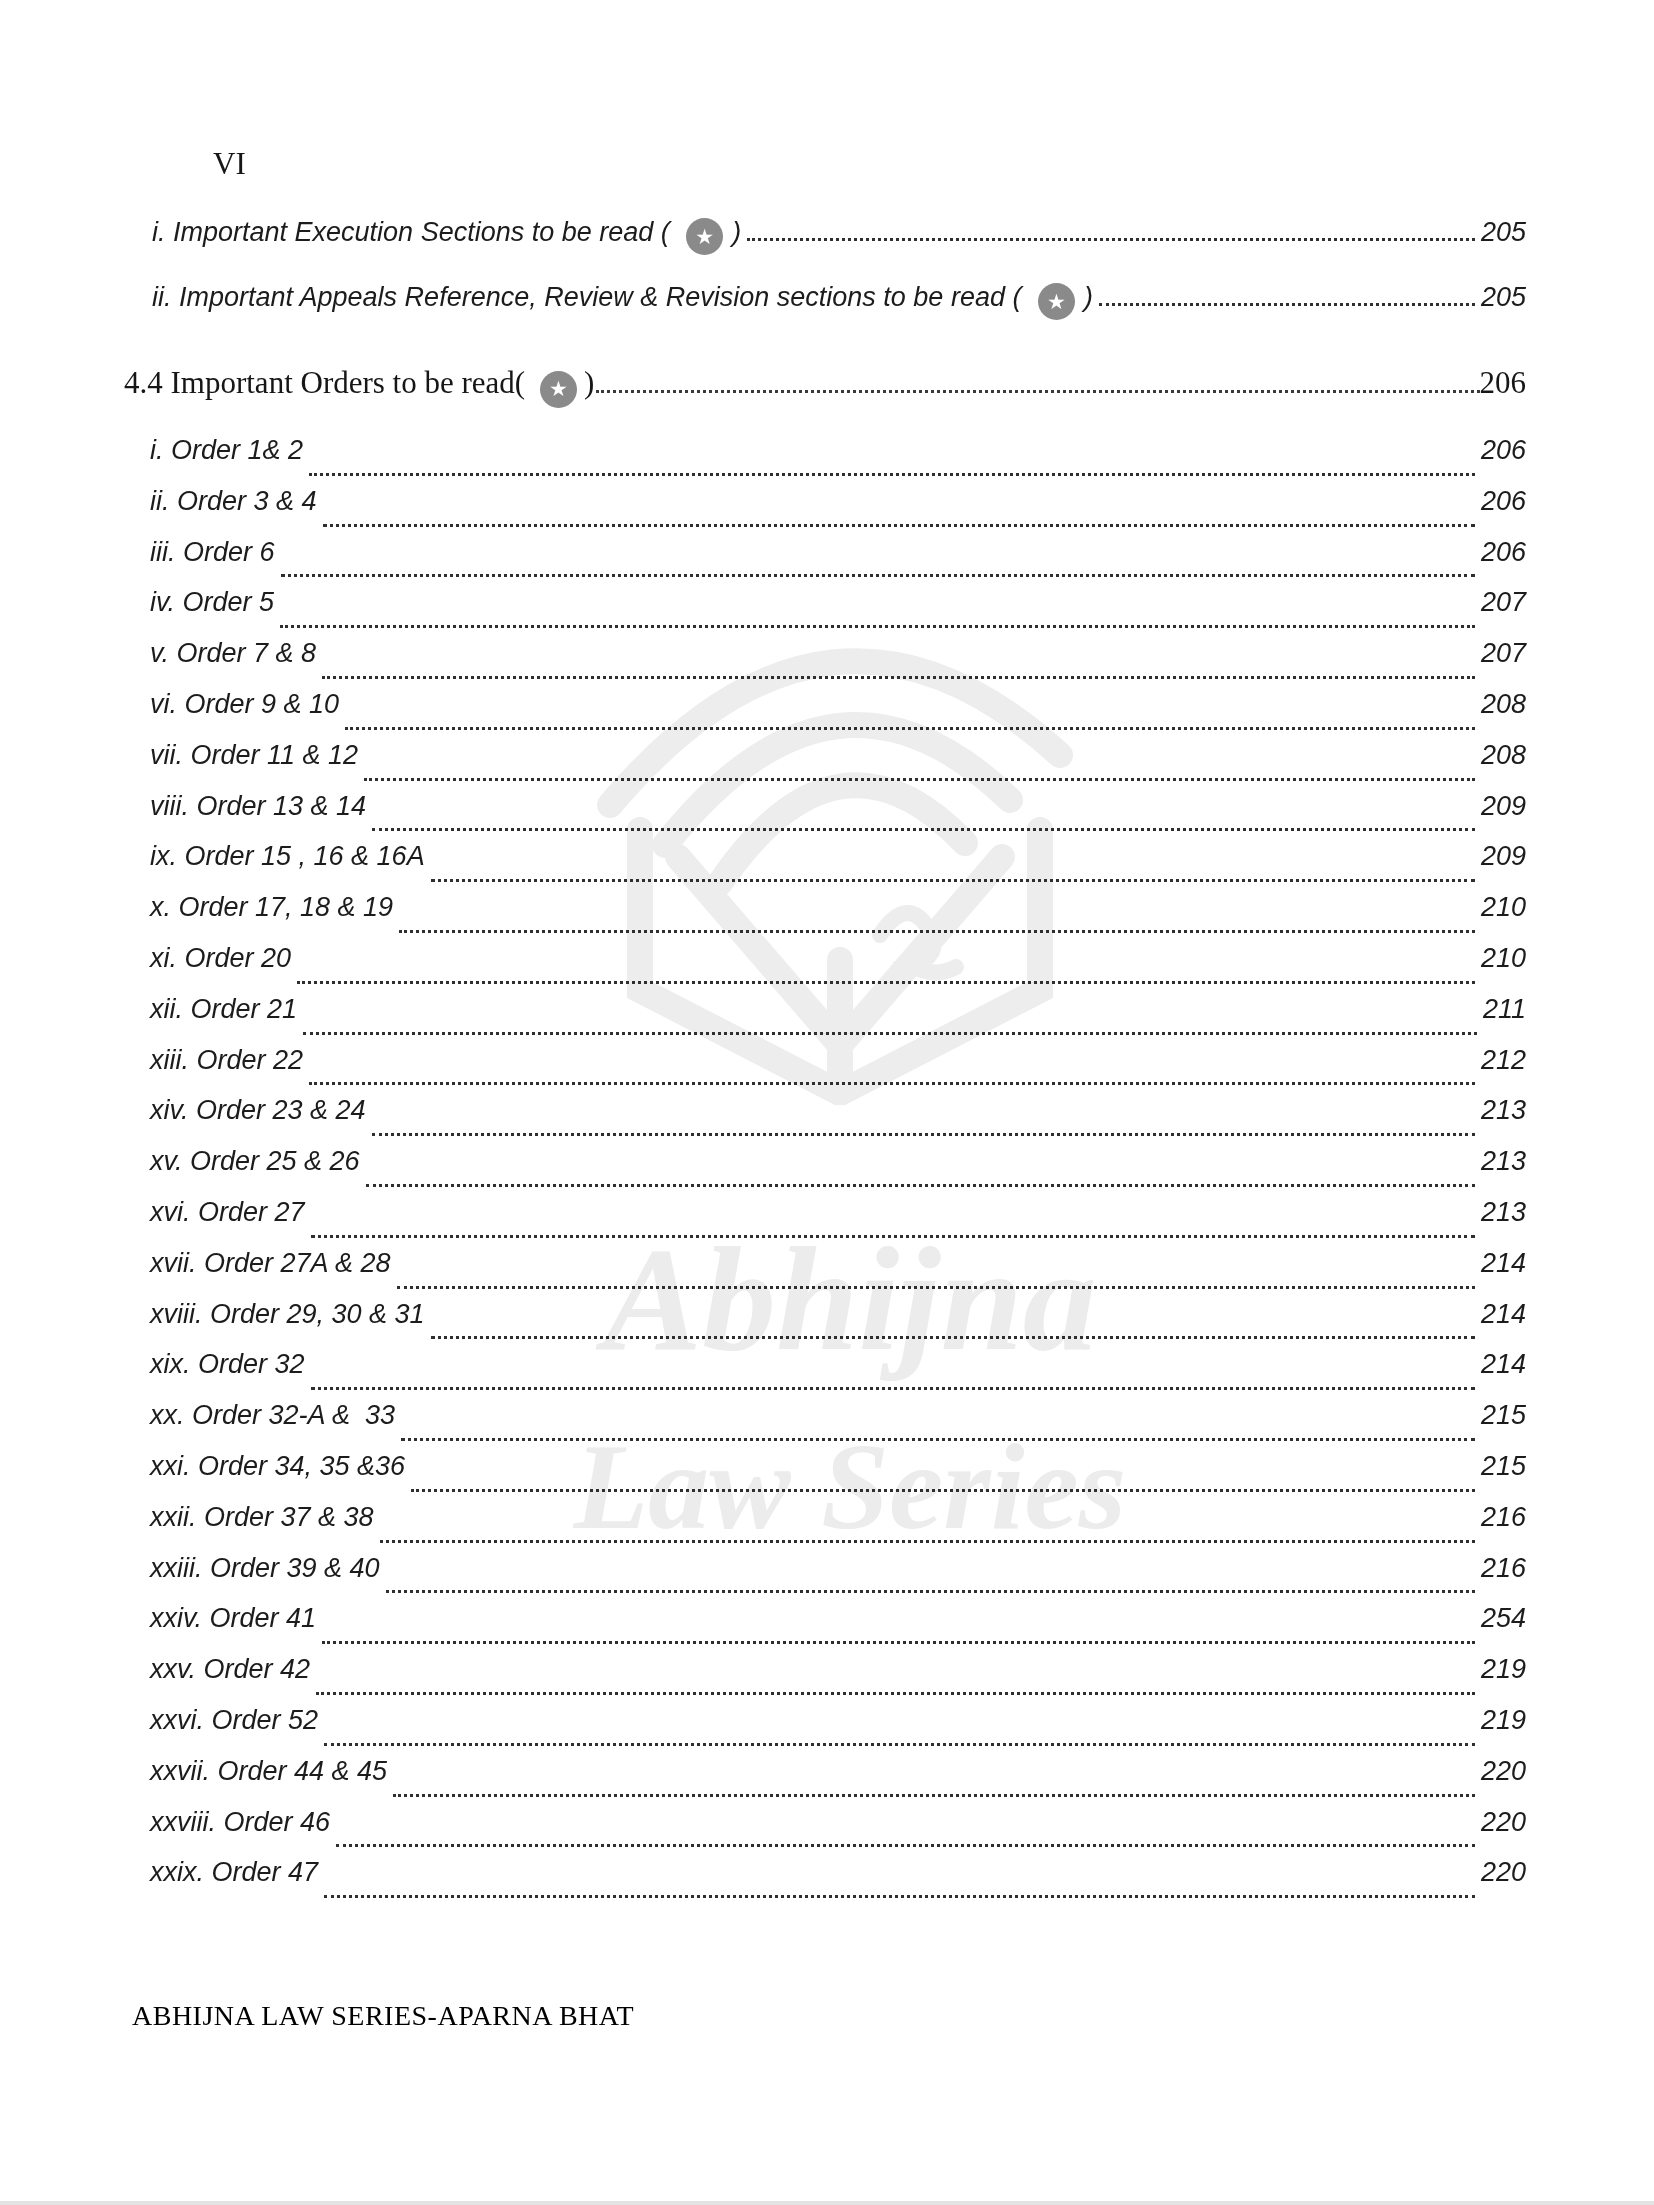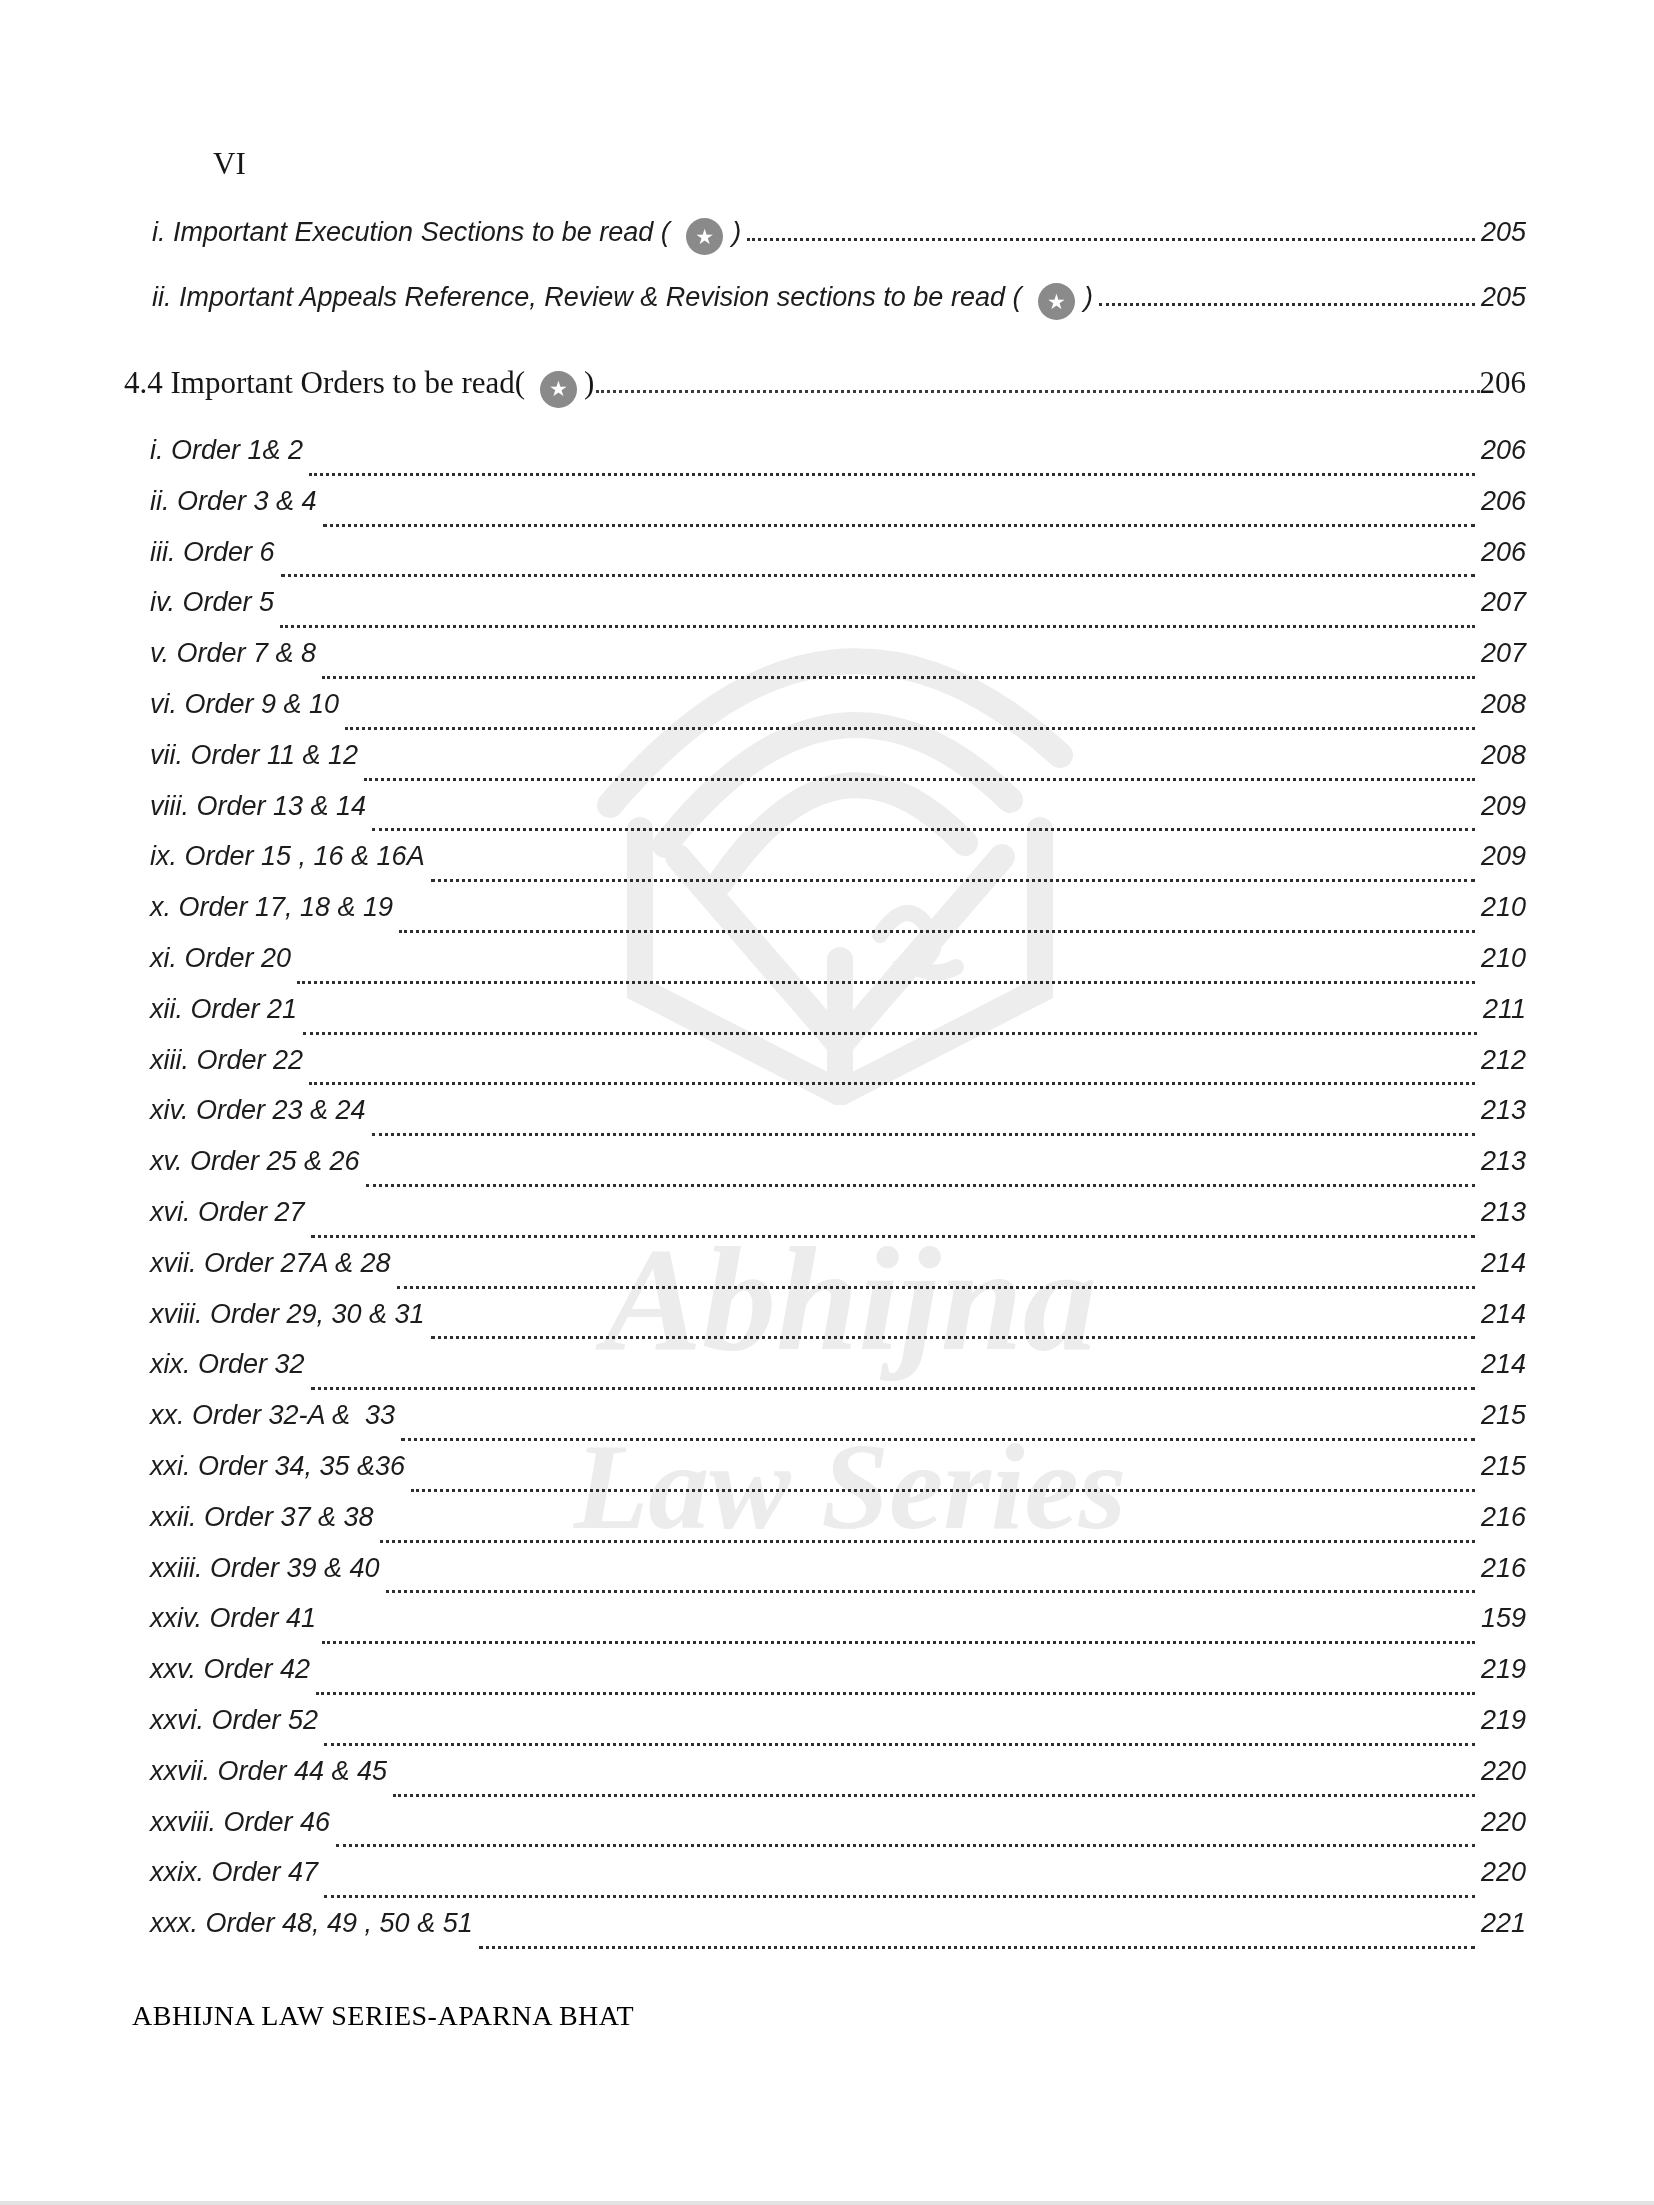--- a/index.html
+++ b/index.html
@@ -247,21 +247,21 @@
 
   <div class="entry-row">
     <span class="label">xxiii. Order 39 &amp; 40</span>
     <span class="leader"></span>
     <span class="pageno">216</span>
   </div>
 
   <div class="entry-row">
     <span class="label">xxiv. Order 41</span>
     <span class="leader"></span>
-    <span class="pageno">159</span>
+    <span class="pageno">254</span>
   </div>
 
   <div class="entry-row">
     <span class="label">xxv. Order 42</span>
     <span class="leader"></span>
     <span class="pageno">219</span>
   </div>
 
   <div class="entry-row">
     <span class="label">xxvi. Order 52</span>
@@ -280,23 +280,18 @@
     <span class="leader"></span>
     <span class="pageno">220</span>
   </div>
 
   <div class="entry-row">
     <span class="label">xxix. Order 47</span>
     <span class="leader"></span>
     <span class="pageno">220</span>
   </div>
 
-  <div class="entry-row">
-    <span class="label">xxx. Order 48, 49 , 50 &amp; 51</span>
-    <span class="leader"></span>
-    <span class="pageno">221</span>
-  </div>
 </div>
 
   <div class="footer">ABHIJNA LAW SERIES-APARNA BHAT</div>
 
   <div class="bottom-edge"></div>
 </div>
 
 </body></html>

